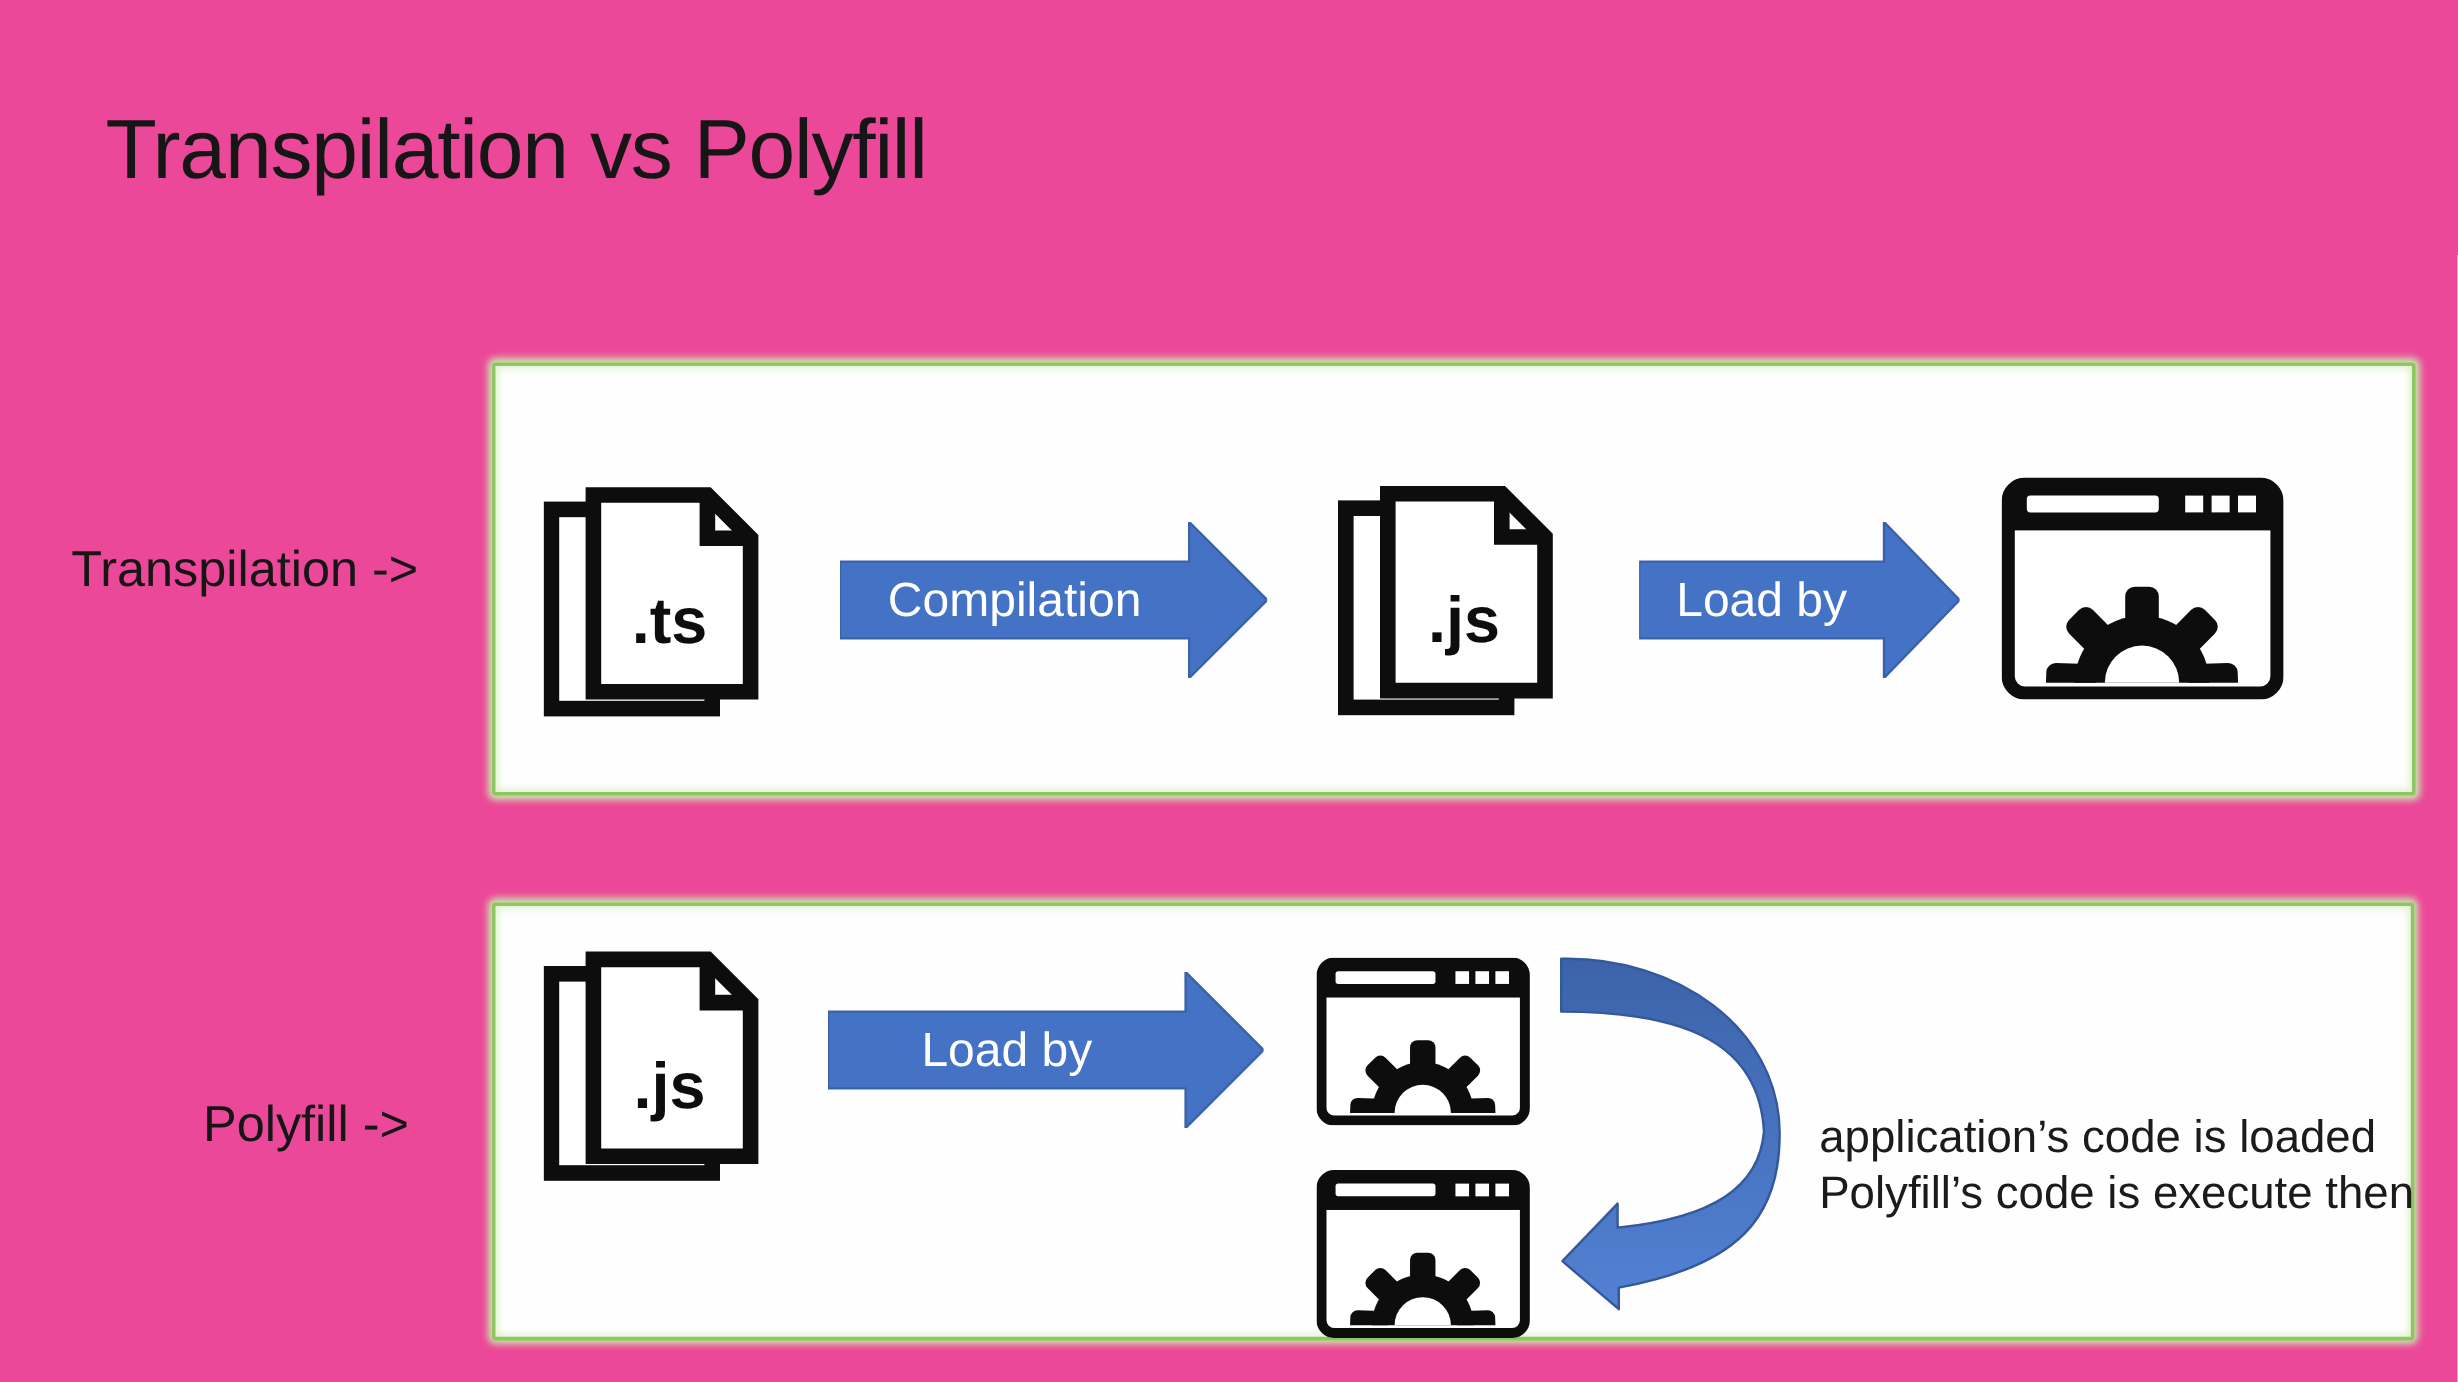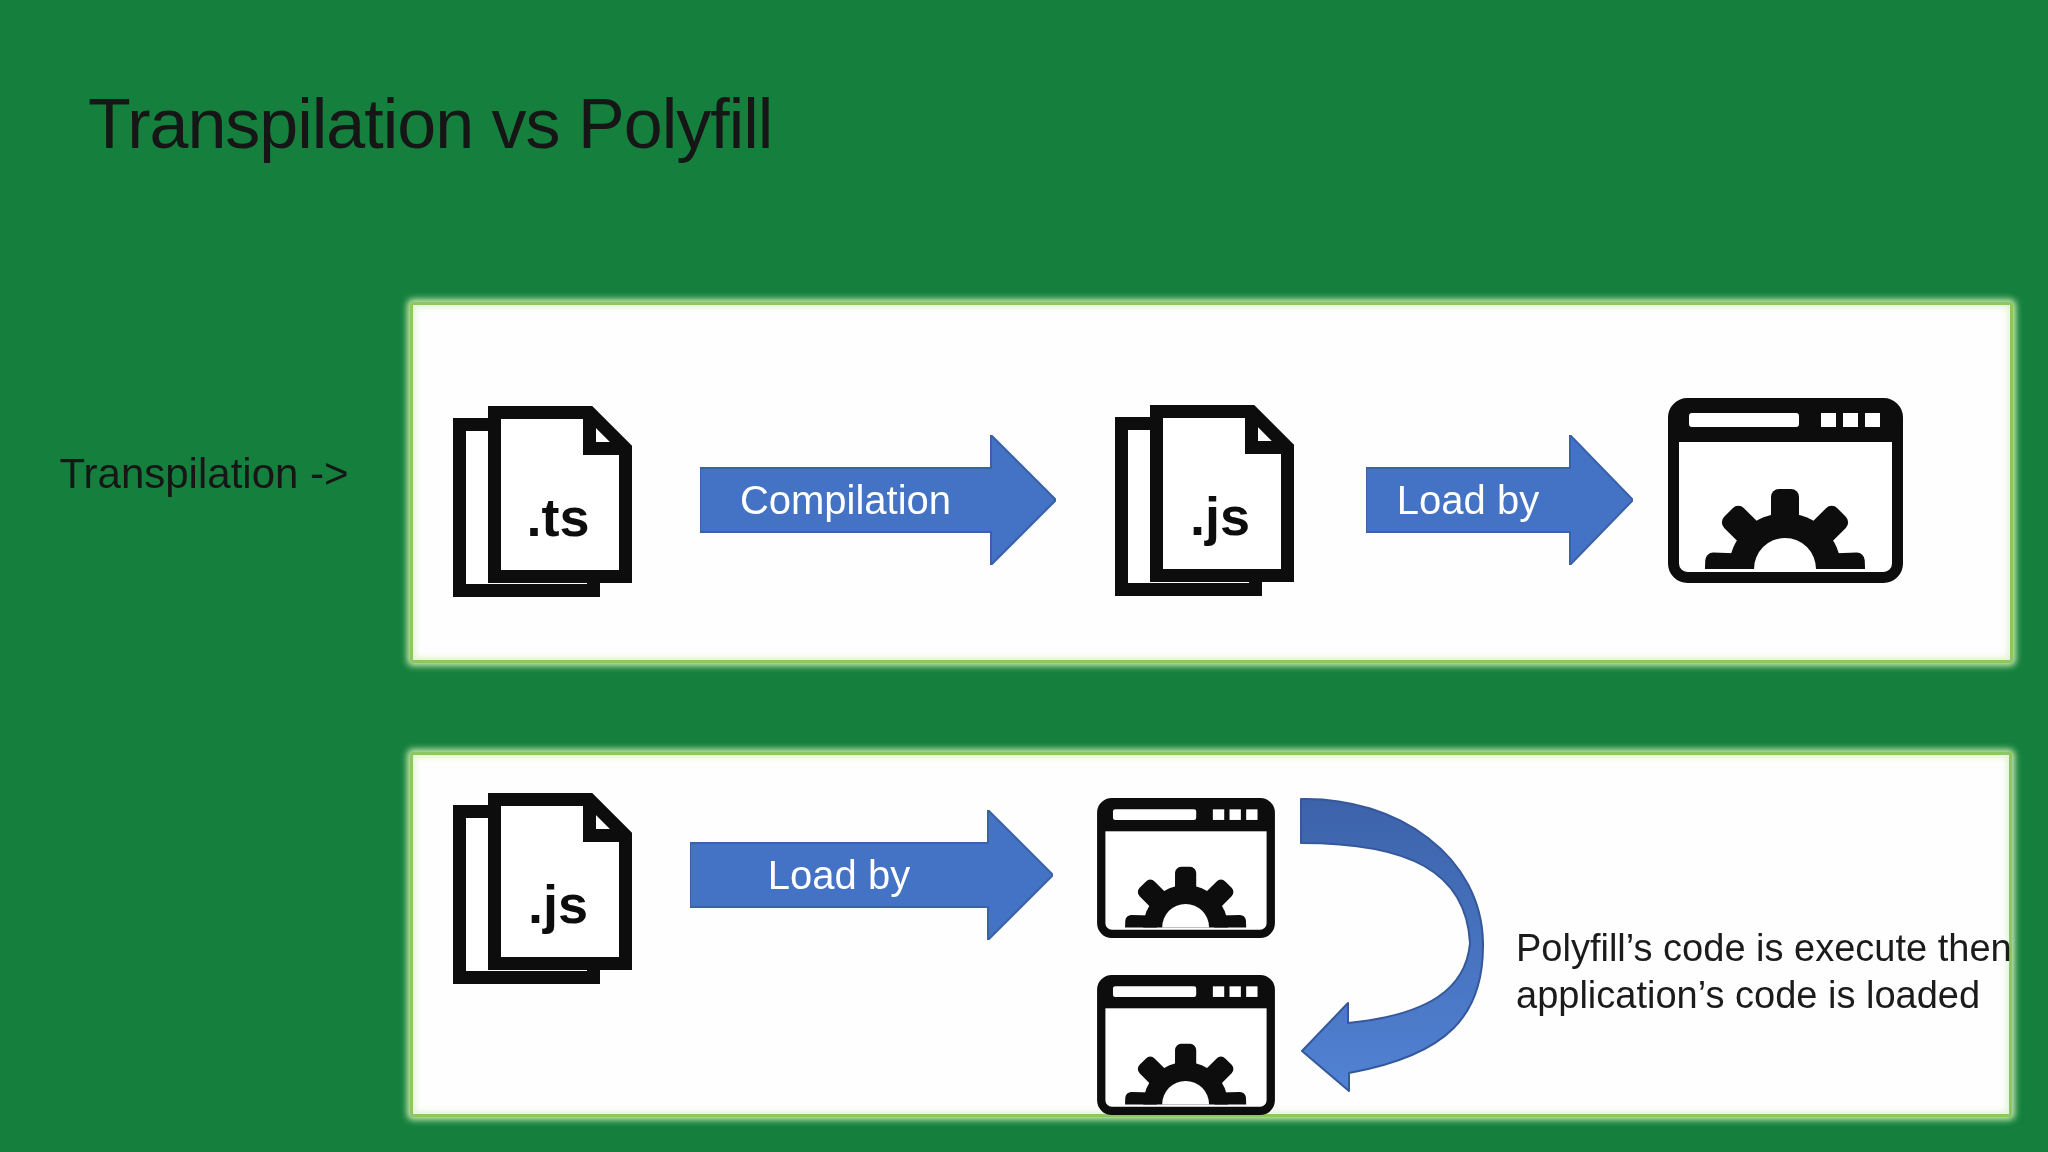--- a/index.html
+++ b/index.html
@@ -1,18 +1,18 @@
 <!DOCTYPE html>
 <html><head>
 <meta charset="utf-8">
 <style>
   html,body { margin:0; padding:0; background:#ffffff; }
   .slide {
     position:relative; width:2048px; height:1152px; overflow:hidden;
-    background:#15803d;
+    background:#ec4899;
     font-family:"Liberation Sans", sans-serif;
     color:#1b1b1b;
   }
   .title {
     position:absolute; left:88px; top:84px;
     font-size:70px; font-weight:400; letter-spacing:-1px; color:#161616;
     white-space:nowrap;
   }
   .row-label {
     position:absolute; font-weight:400; font-size:42px; color:#161616;
@@ -77,20 +77,21 @@
       <rect x="5.5" y="5.5" width="224" height="174" rx="14" fill="none" stroke="#0d0d0d" stroke-width="11"></rect>
     </symbol>
   </defs>
 </svg>
 
 <div class="slide">
 
   <div class="title">Transpilation vs Polyfill</div>
 
   <div class="row-label" id="label-transpilation">Transpilation -&gt;</div>
+  <div class="row-label" id="label-polyfill">Polyfill -&gt;</div>
 
   <div class="flow-box" id="box-transpilation"></div>
 
   <div class="abs file-icon" style="left:453px; top:383px; width:180px; height:215px;">
     <svg viewBox="0 0 180 215">
       <rect x="6.5" y="41.5" width="134" height="166" fill="#ffffff" stroke="#0d0d0d" stroke-width="13"></rect>
       <path d="M 41.5 29.5 L 136.5 29.5 L 172.5 65.5 L 172.5 193.5 L 41.5 193.5 Z" fill="#ffffff" stroke="#0d0d0d" stroke-width="13" stroke-linejoin="miter"></path>
       <path d="M 136.5 29.5 L 136.5 65.5 L 172.5 65.5" fill="none" stroke="#0d0d0d" stroke-width="13"></path>
       <text x="105" y="153" font-size="54" font-weight="700" text-anchor="middle" fill="#0d0d0d" font-family="Liberation Sans, sans-serif">.ts</text>
     </svg>
@@ -164,17 +165,17 @@
                L 14 258
                L 60 210
                L 60 230
                C 140 222, 178 196, 182 150
                C 178 78, 120 50, 13 50
                Z" fill="url(#cgrad)" stroke="#34589A" stroke-width="2" stroke-linejoin="round"></path>
     </svg>
   </div>
 
   <div class="note">
+    <div>application’s code is loaded</div>
     <div>Polyfill’s code is execute then</div>
-    <div>application’s code is loaded</div>
   </div>
 
 </div>
 
 </body></html>

